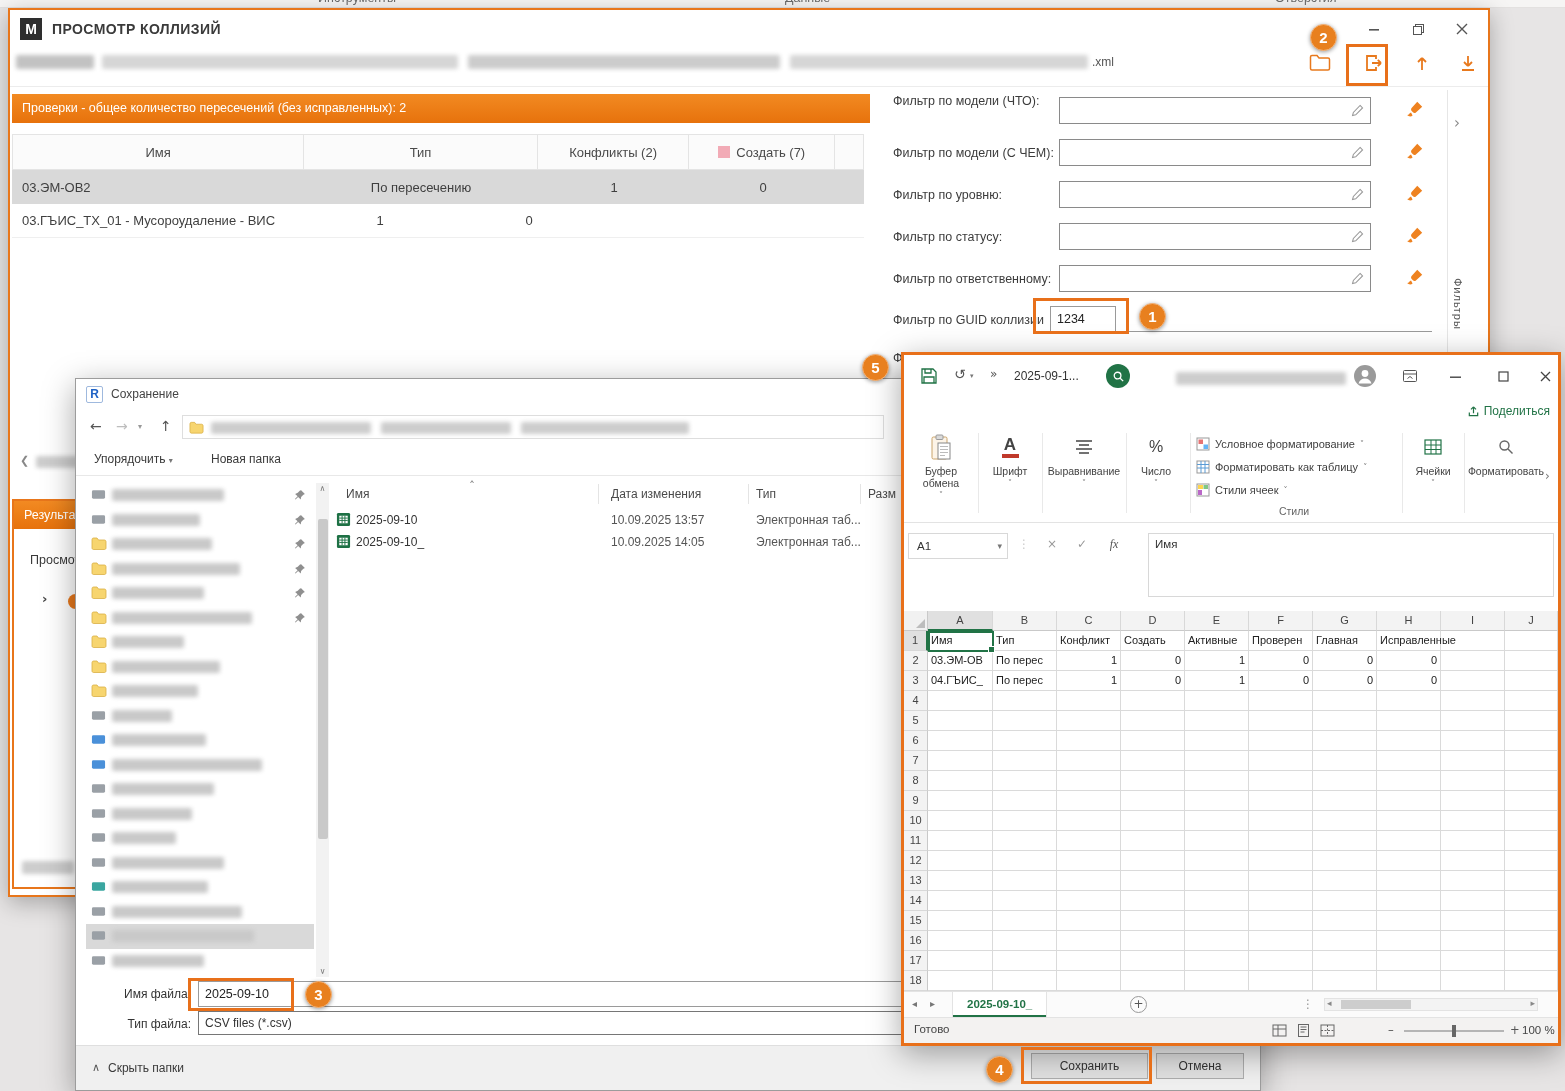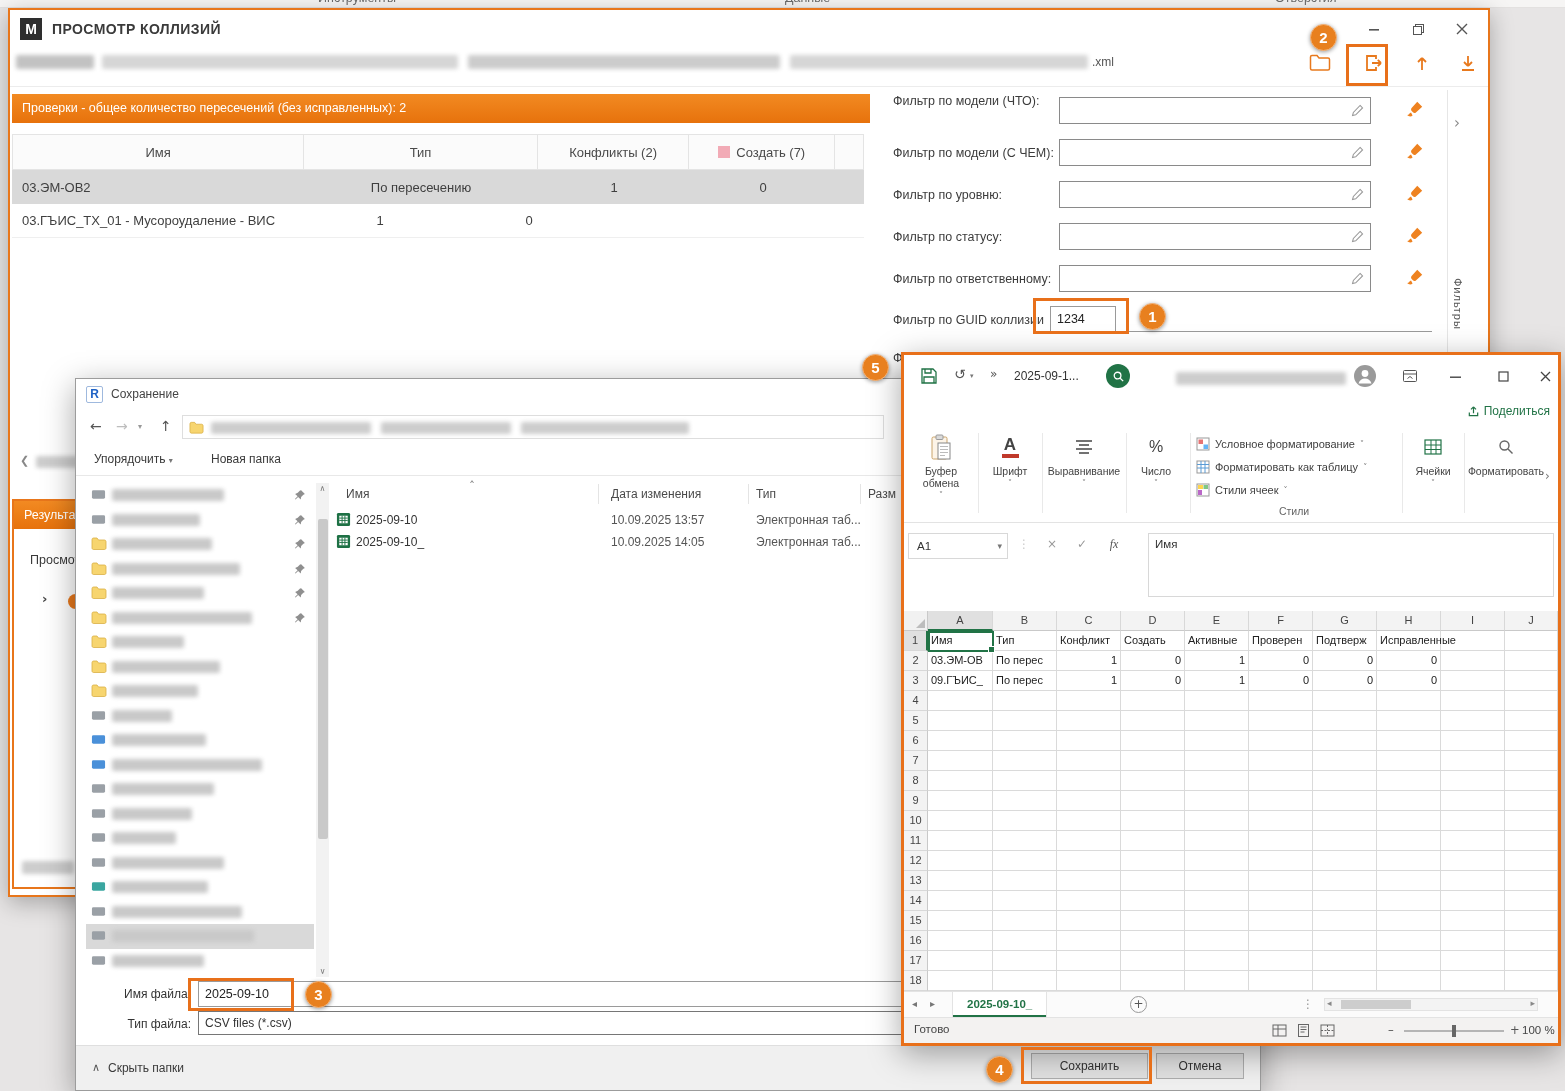--- a/index.html
+++ b/index.html
@@ -737,35 +737,35 @@
           <div class="xl-rowh">17</div>
           <div class="xl-rowh">18</div>
         </div>
       <div class="xl-cells" id="xl-cells" style="grid-template-columns: 65px 64px 64px 64px 64px 64px 64px 64px 64px 53px;">
           <div class="xl-cell">Имя</div>
           <div class="xl-cell">Тип</div>
           <div class="xl-cell">Конфликт</div>
           <div class="xl-cell">Создать</div>
           <div class="xl-cell">Активные</div>
           <div class="xl-cell">Проверен</div>
-          <div class="xl-cell">Подтверж</div>
+          <div class="xl-cell">Главная</div>
           <div class="xl-cell spill">Исправленные</div>
           <div class="xl-cell"></div>
           <div class="xl-cell"></div>
           <div class="xl-cell">03.ЭМ-ОВ</div>
           <div class="xl-cell">По перес</div>
           <div class="xl-cell num">1</div>
           <div class="xl-cell num">0</div>
           <div class="xl-cell num">1</div>
           <div class="xl-cell num">0</div>
           <div class="xl-cell num">0</div>
           <div class="xl-cell num">0</div>
           <div class="xl-cell"></div>
           <div class="xl-cell"></div>
-          <div class="xl-cell">09.ГЪИС_</div>
+          <div class="xl-cell">04.ГЪИС_</div>
           <div class="xl-cell">По перес</div>
           <div class="xl-cell num">1</div>
           <div class="xl-cell num">0</div>
           <div class="xl-cell num">1</div>
           <div class="xl-cell num">0</div>
           <div class="xl-cell num">0</div>
           <div class="xl-cell num">0</div>
           <div class="xl-cell"></div>
           <div class="xl-cell"></div>
           <div class="xl-cell"></div>

